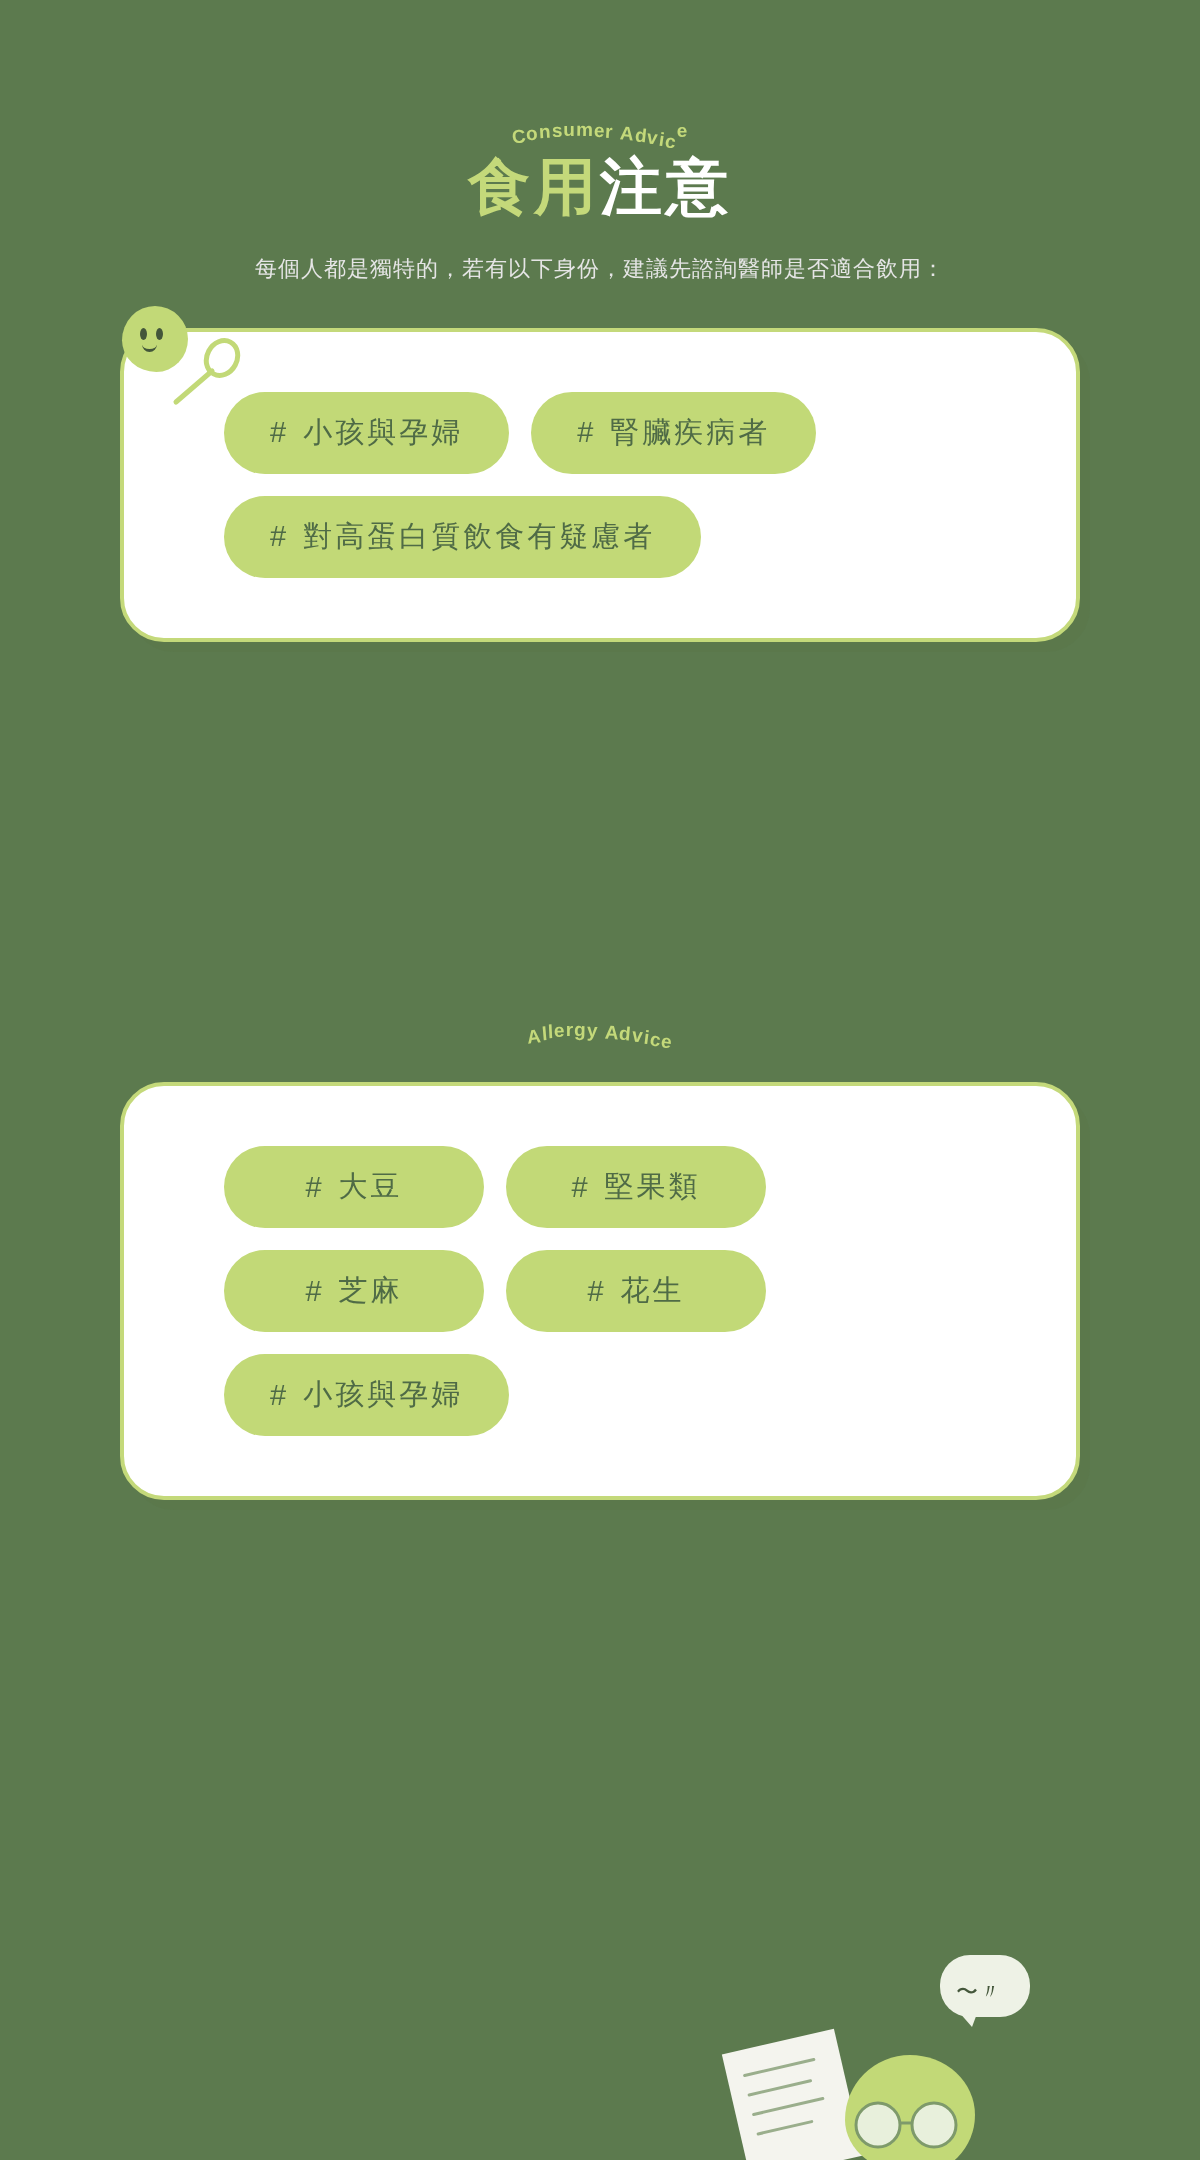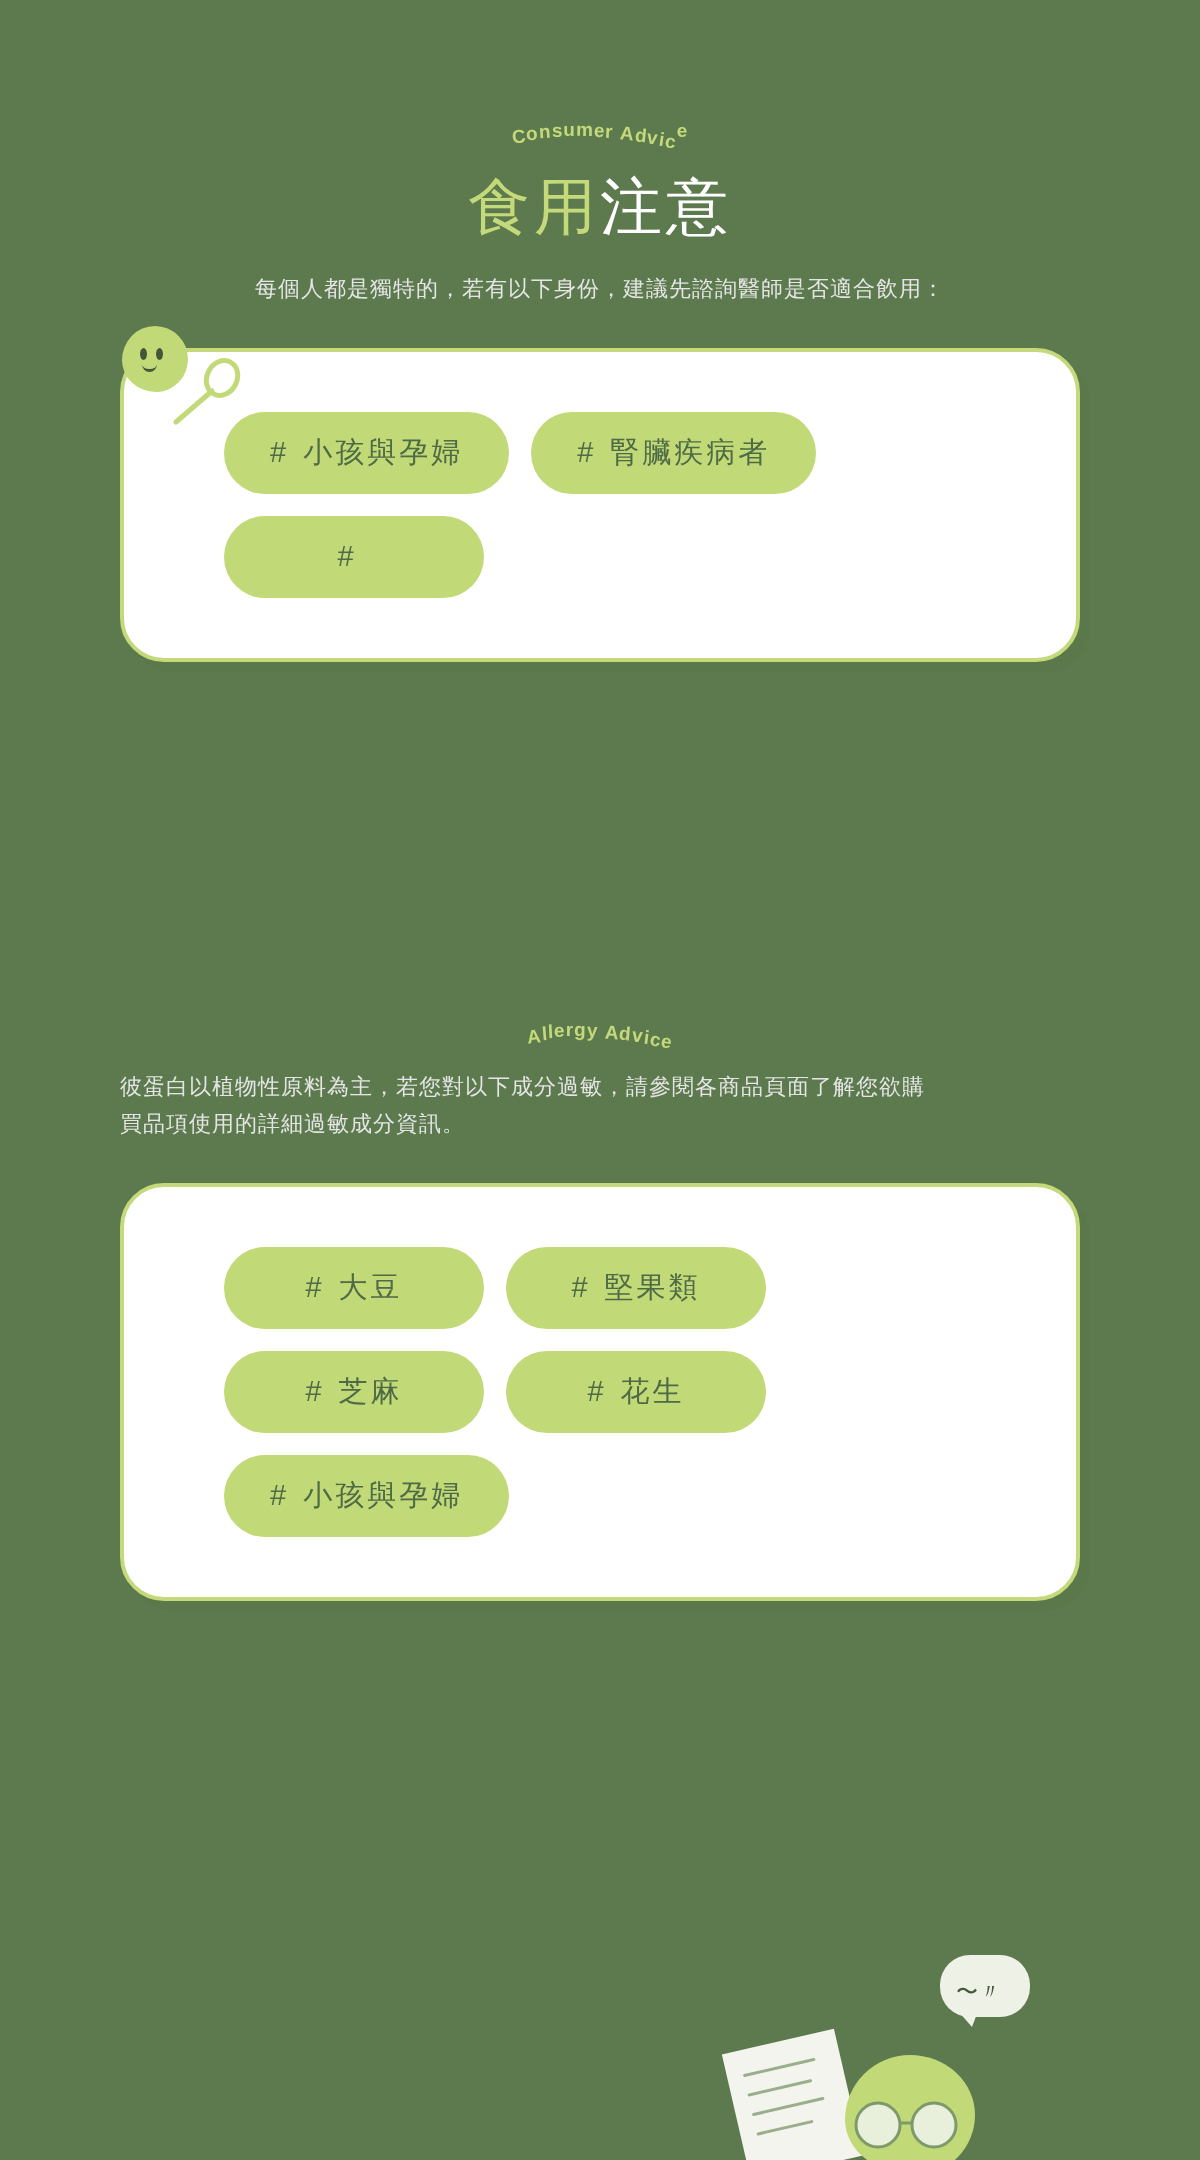--- a/index.html
+++ b/index.html
@@ -57,23 +57,23 @@
   .arch span:nth-child(9) { transform: translateY(2px) rotate(4deg); }
   .arch span:nth-child(10){ transform: translateY(3px) rotate(5deg); }
   .arch span:nth-child(11){ transform: translateY(5px) rotate(6deg); }
   .arch span:nth-child(12){ transform: translateY(7px) rotate(7deg); }
   .arch span:nth-child(13){ transform: translateY(9px) rotate(8deg); }
   .arch span:nth-child(14){ transform: translateY(11px) rotate(9deg); }
 
   .headline {
     text-align: center;
     font-size: 62px;
-    font-weight: normal;
+    font-weight: bold;
     letter-spacing: 4px;
-    margin-top: 28px;
+    margin-top: 8px;
     font-family: "Liberation Sans", sans-serif;
     line-height: 1.2;
   }
 
   .headline .hl-accent { color: #c4d97a; }
   .headline .hl-plain  { color: #ffffff; }
 
   .lead {
     color: #e5e5e5;
     font-size: 22px;
@@ -287,35 +287,35 @@
             <span>小孩與孕婦</span>
           </div>
 
           <div class="tag">
             <span class="hash">#</span>
             <span>腎臟疾病者</span>
           </div>
 
           <div class="tag">
             <span class="hash">#</span>
+            <span>對高蛋白質飲食有疑慮者</span>
           </div>
 
         </div>
       </div>
     </div>
   </div>
 
   <div class="section section-2">
 
     <div class="eyebrow arch">
       <span>A</span><span>l</span><span>l</span><span>e</span><span>r</span><span>g</span><span>y</span><span>&nbsp;</span><span>A</span><span>d</span><span>v</span><span>i</span><span>c</span><span>e</span>
     </div>
 
 
-    <p class="lead left">彼蛋白以植物性原料為主，若您對以下成分過敏，請參閱各商品頁面了解您欲購買品項使用的詳細過敏成分資訊。</p>
 
     <div class="card-wrap">
       <div class="card">
         <div class="tags">
 
           <div class="tag">
             <span class="hash">#</span>
             <span>大豆</span>
           </div>
 

